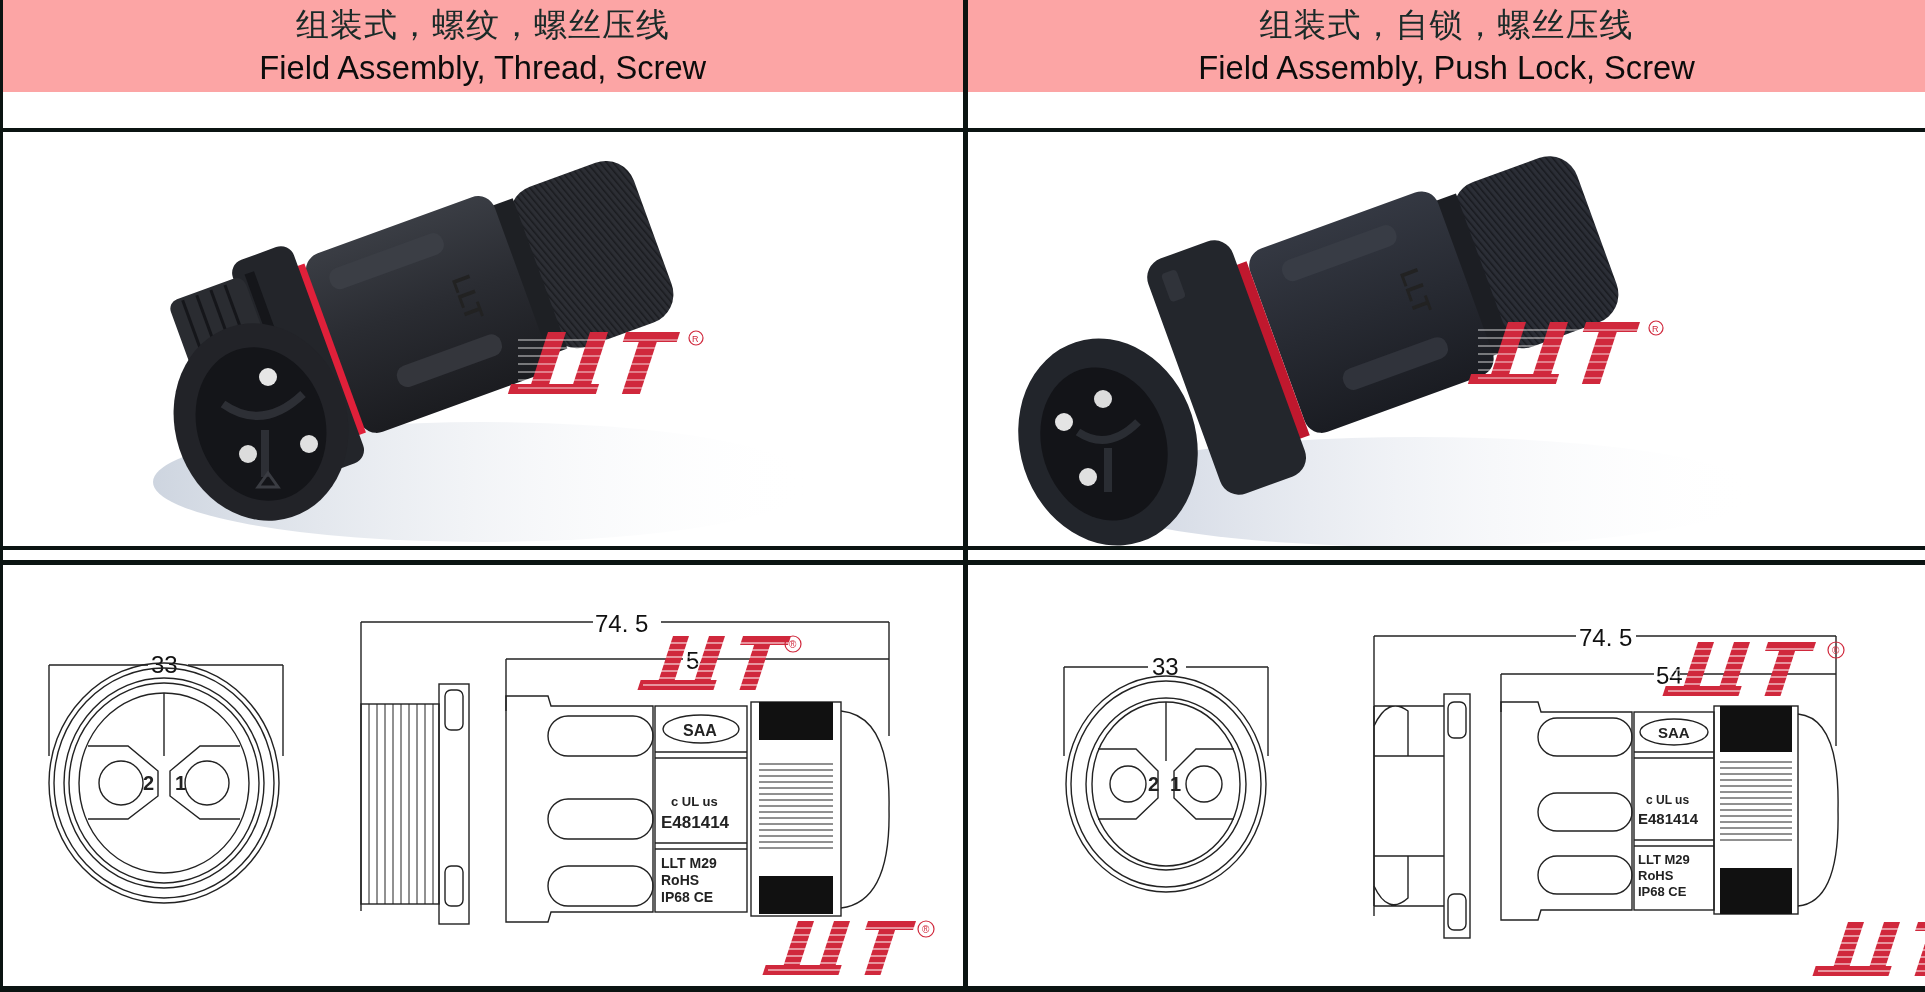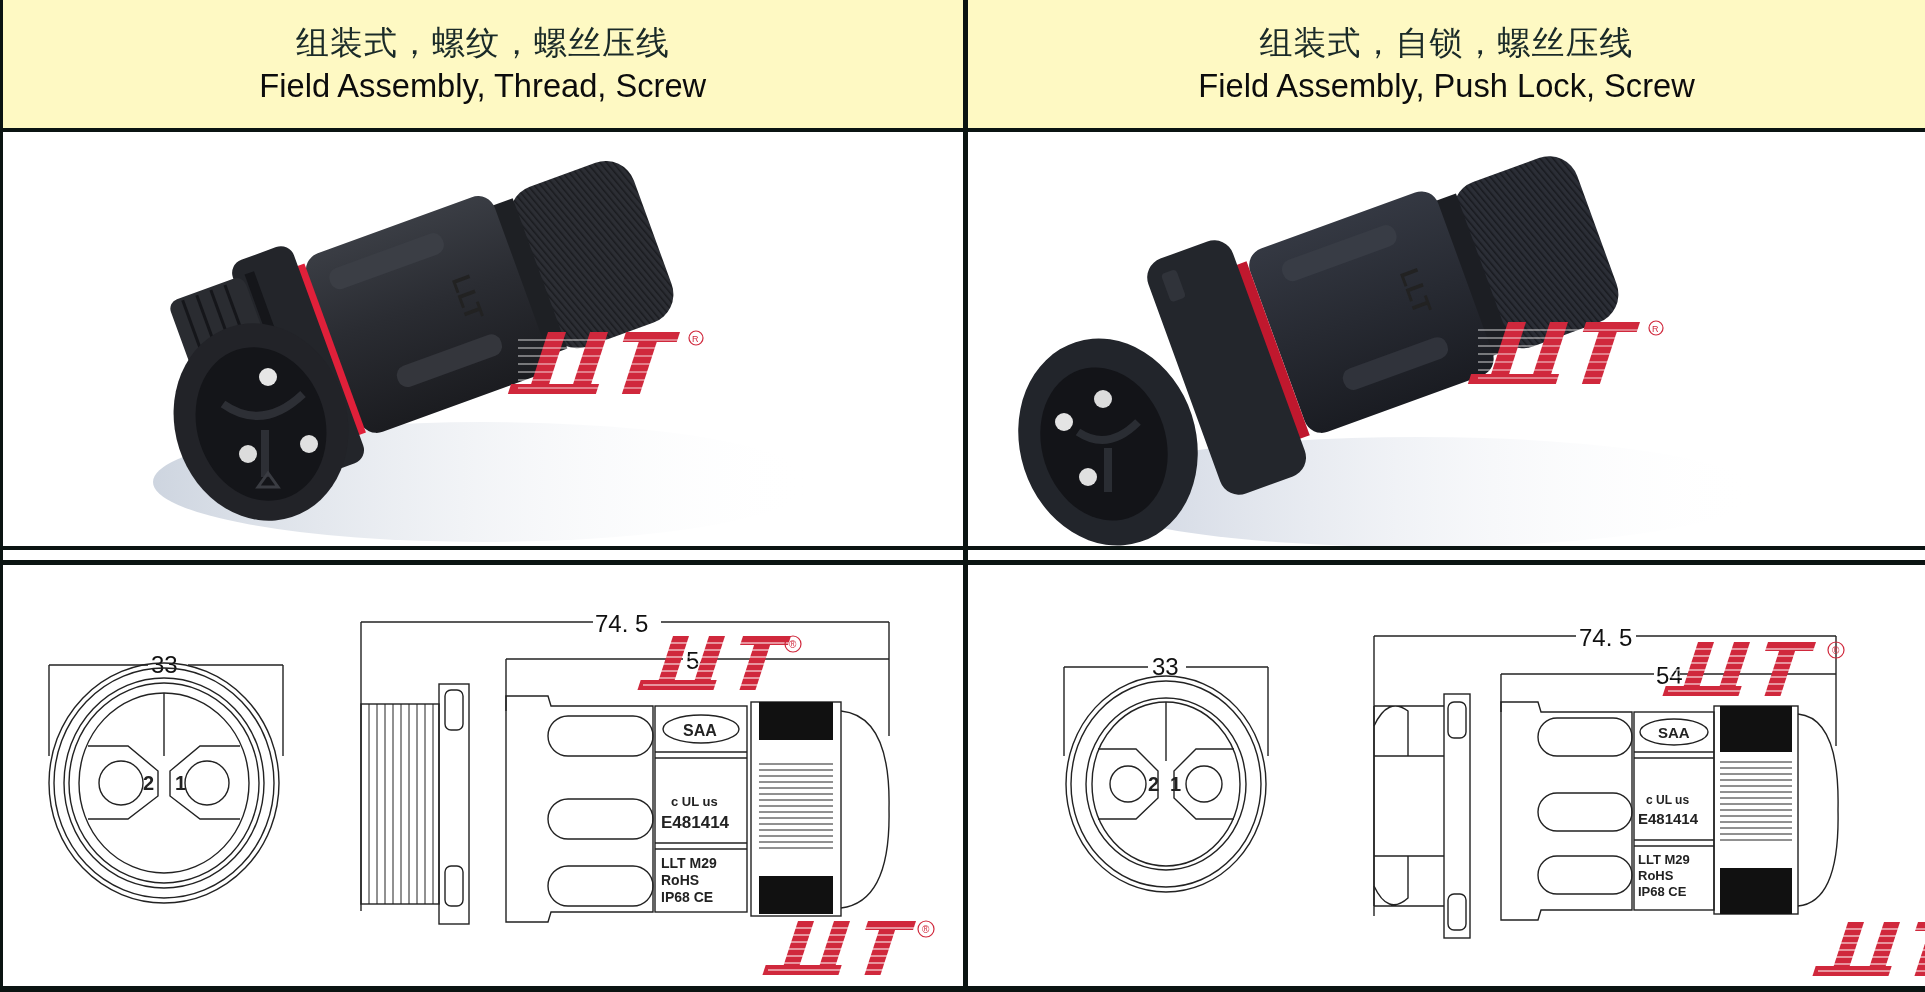--- a/index.html
+++ b/index.html
@@ -1,18 +1,18 @@
 <!DOCTYPE html>
 <html><head>
 <meta charset="utf-8">
 <style>
   html,body{margin:0;padding:0;background:#fff;}
   body{width:1925px;height:992px;position:relative;overflow:hidden;font-family:"Liberation Sans","DejaVu Sans",sans-serif;}
   .sheet{position:absolute;left:0;top:0;width:1925px;height:992px;}
-  .hdr{position:absolute;top:0;height:128px;background:#fef9c3;display:flex;flex-direction:column;align-items:center;justify-content:center;color:#111;}
+  .hdr{position:absolute;top:0;height:92px;background:#fca5a5;display:flex;flex-direction:column;align-items:center;justify-content:center;color:#111;}
   .hdr .cn{font-family:"DejaVu Sans",sans-serif;font-size:33px;line-height:42px;letter-spacing:1px;color:#1a2a28;}
   .hdr .en{font-size:34px;line-height:42px;color:#0c0c0c;transform:scaleX(0.96);}
   .vline{position:absolute;background:#0b1412;}
   .hline{position:absolute;background:#0b1412;}
   .photo{position:absolute;top:132px;height:414px;background:#fff;overflow:hidden;}
   .draw{position:absolute;top:566px;height:420px;background:#fff;overflow:hidden;}
   svg{display:block;}
   .dimtxt{font-family:"Liberation Sans",sans-serif;font-size:24px;fill:#111;}
   .pin{font-family:"Liberation Sans",sans-serif;font-size:20px;font-weight:bold;fill:#222;}
   .mark{font-family:"Liberation Sans",sans-serif;font-weight:bold;fill:#222;}

